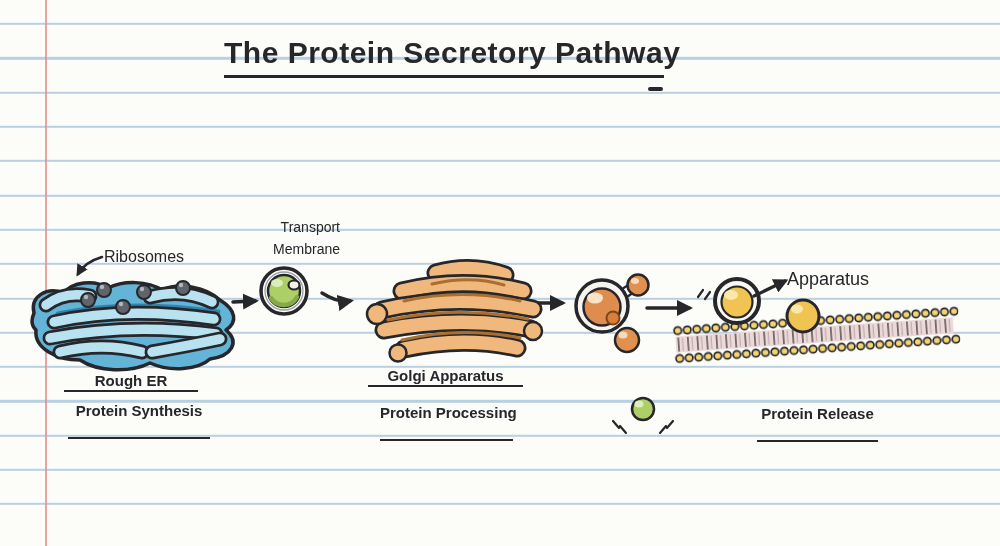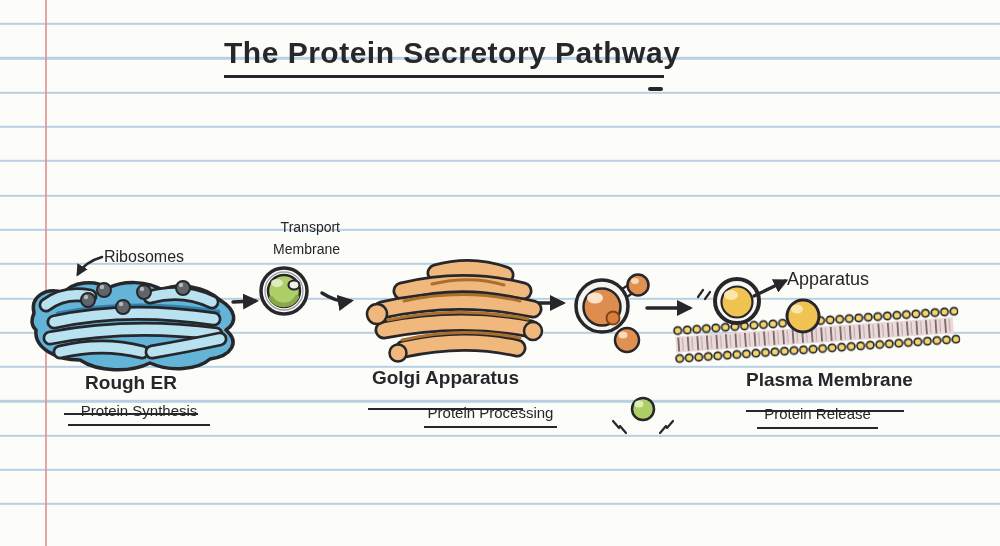--- a/index.html
+++ b/index.html
@@ -15,26 +15,26 @@
     color:#26262b;
   }
   .margin-line{position:absolute;left:45px;top:0;width:2px;height:100%;background:rgba(221,143,143,.8);}
   .title{
     position:absolute;left:224px;top:36px;width:440px;
     font-size:30px;font-weight:600;letter-spacing:.5px;text-align:center;white-space:nowrap;
     border-bottom:3.5px solid #26262b;padding-bottom:5px;
   }
   .title-tail{position:absolute;left:648px;top:87px;width:15px;height:3.5px;background:#26262b;border-radius:2px;}
   .stage-name{
-    position:absolute;font-size:19px;font-weight:600;text-align:center;white-space:nowrap;
-    border-bottom:2.5px solid #26262b;padding-bottom:19px;
+    position:absolute;font-size:15px;font-weight:600;text-align:center;white-space:nowrap;
+    border-bottom:2.5px solid #26262b;padding-bottom:1px;
   }
   .stage-fn{
-    position:absolute;font-size:15px;font-weight:400;text-align:center;white-space:nowrap;
-    border-bottom:2px solid #26262b;padding-bottom:5px;
+    position:absolute;font-size:15px;font-weight:700;text-align:center;white-space:nowrap;
+    border-bottom:2px solid #26262b;padding-bottom:18px;
   }
   .small-note{position:absolute;font-size:16px;font-weight:400;white-space:nowrap;}
   .tv-label{position:absolute;left:244px;top:216px;width:96px;text-align:right;font-size:14px;font-weight:500;line-height:22px;}
   svg{position:absolute;left:0;top:0;}
 </style>
 </head>
 <body>
 
 <div id="page">
   <div class="margin-line"></div>
@@ -174,18 +174,17 @@
     <div>Transport</div>
     <div>Membrane</div>
   </div>
 
   <div class="small-note" style="left:787px;top:269px;font-size:18px;">Apparatus</div>
 
   <div class="stage-name" style="left:64px;top:372px;width:134px;">Rough ER</div>
   <div class="stage-fn" style="left:68px;top:402px;width:142px;">Protein Synthesis</div>
 
   <div class="stage-name" style="left:368px;top:367px;width:155px;">Golgi Apparatus</div>
-  <div class="stage-fn" style="left:380px;top:404px;width:133px;margin-left:44px;">Protein Processing</div>
+  <div class="stage-fn" style="left:380px;top:404px;width:133px;">Protein Processing</div>
 
 
-  <div class="stage-name" style="left:746px;top:369px;width:158px;">Plasma Membrane</div>
   <div class="stage-fn" style="left:757px;top:405px;width:121px;">Protein Release</div>
 </div>
 
 </body></html>

